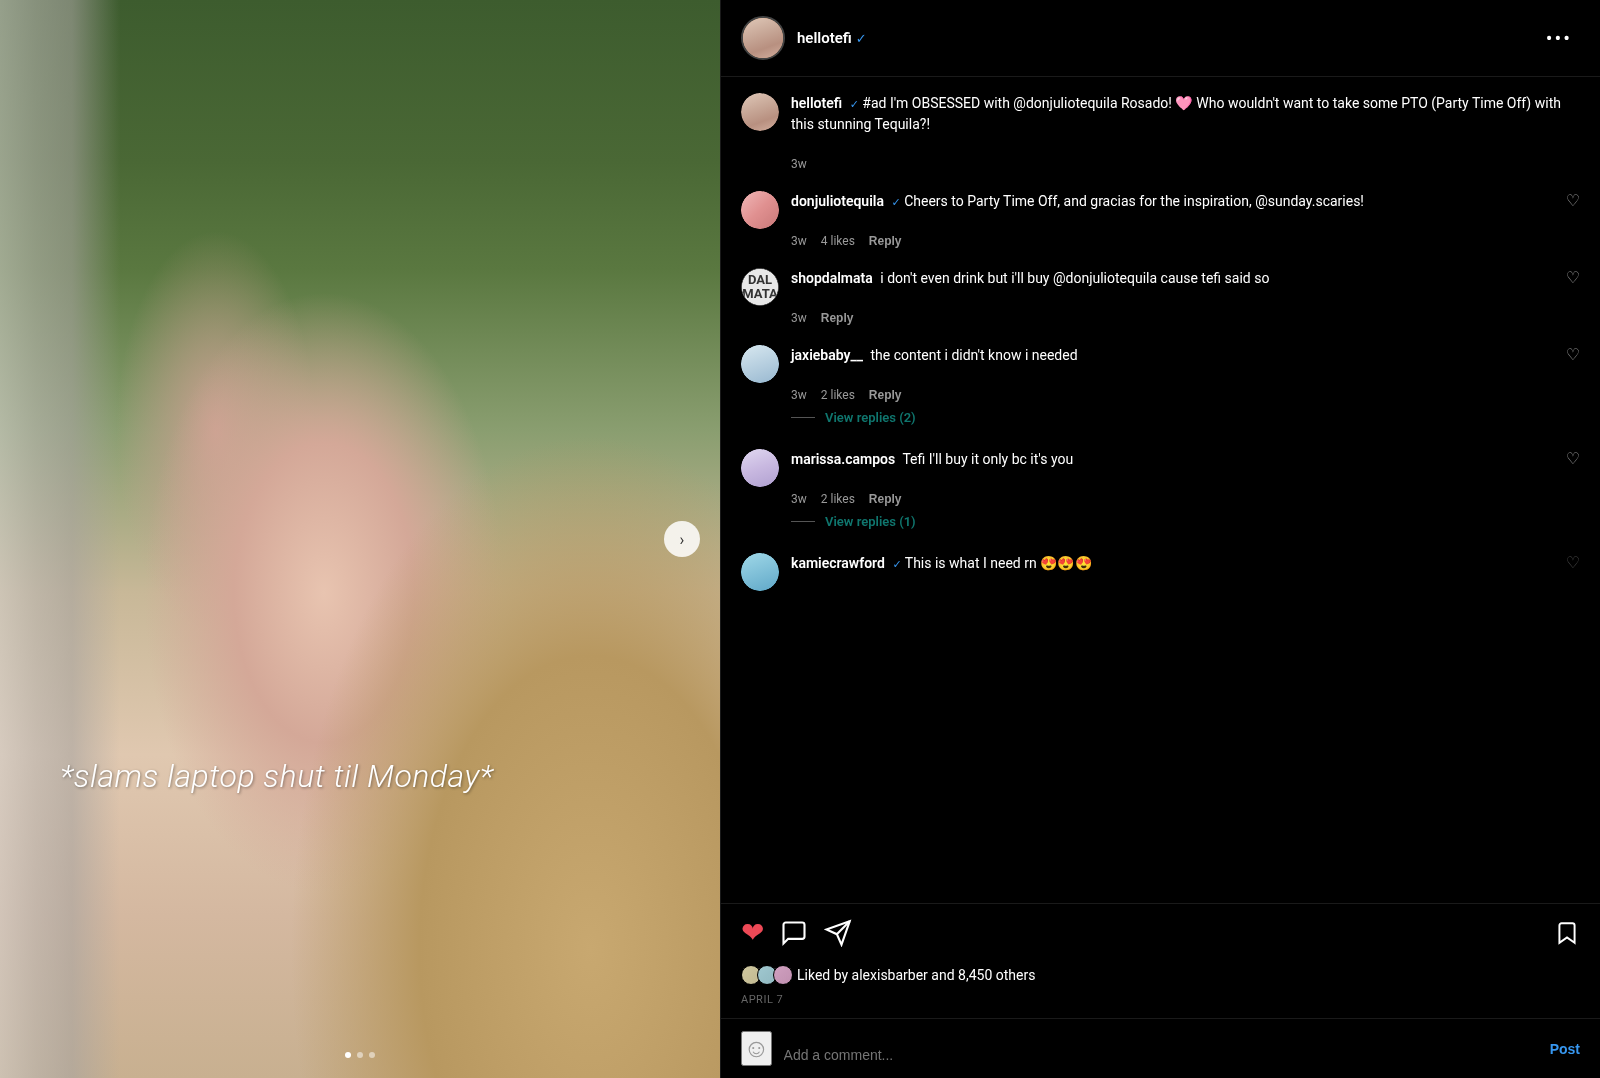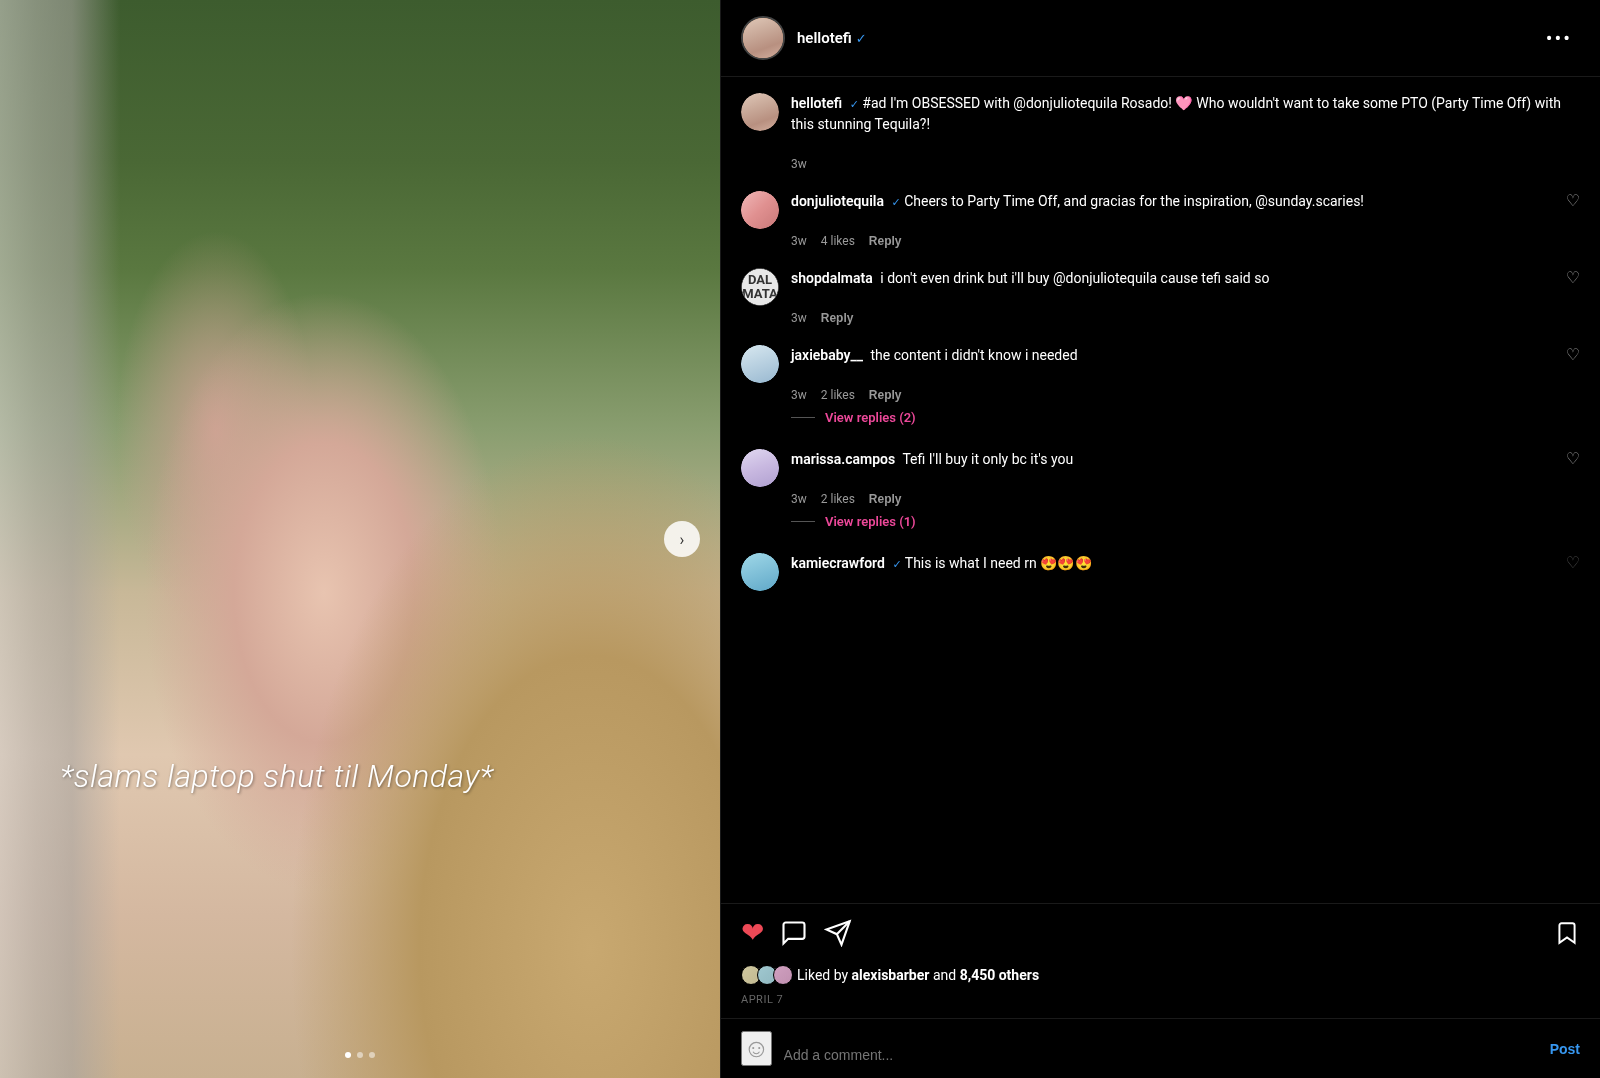--- a/index.html
+++ b/index.html
@@ -262,21 +262,21 @@
       margin-bottom: 4px;
       cursor: pointer;
       padding-left: 50px;
     }
     .view-replies-line {
       width: 24px;
       height: 1px;
       background: #555;
     }
     .view-replies-text {
-      color: #ec4899;
+      color: #0f766e;
       font-size: 13px;
       font-weight: 600;
     }
     .avatar-hellotefi {
       background: linear-gradient(160deg, #e0c8b8 0%, #c8a898 40%, #b89080 70%, #d4b0a0 100%);
     }
 
     
     .action-bar {
       padding: 12px 20px;
@@ -326,21 +326,21 @@
       background: linear-gradient(135deg, #a0c8d0 0%, #90b8c0 100%);
     }
     .mini-avatar-3 {
       background: linear-gradient(135deg, #d0a0c0 0%, #c090b0 100%);
     }
     .likes-text {
       color: white;
       font-size: 14px;
     }
     .likes-text strong {
-      font-weight: 700;
+      font-weight: 400;
       margin-top: 24px;
     }
 
     
     .post-date {
       padding: 0 20px 12px;
       color: #666;
       font-size: 11px;
       letter-spacing: 0.5px;
       text-transform: uppercase;

